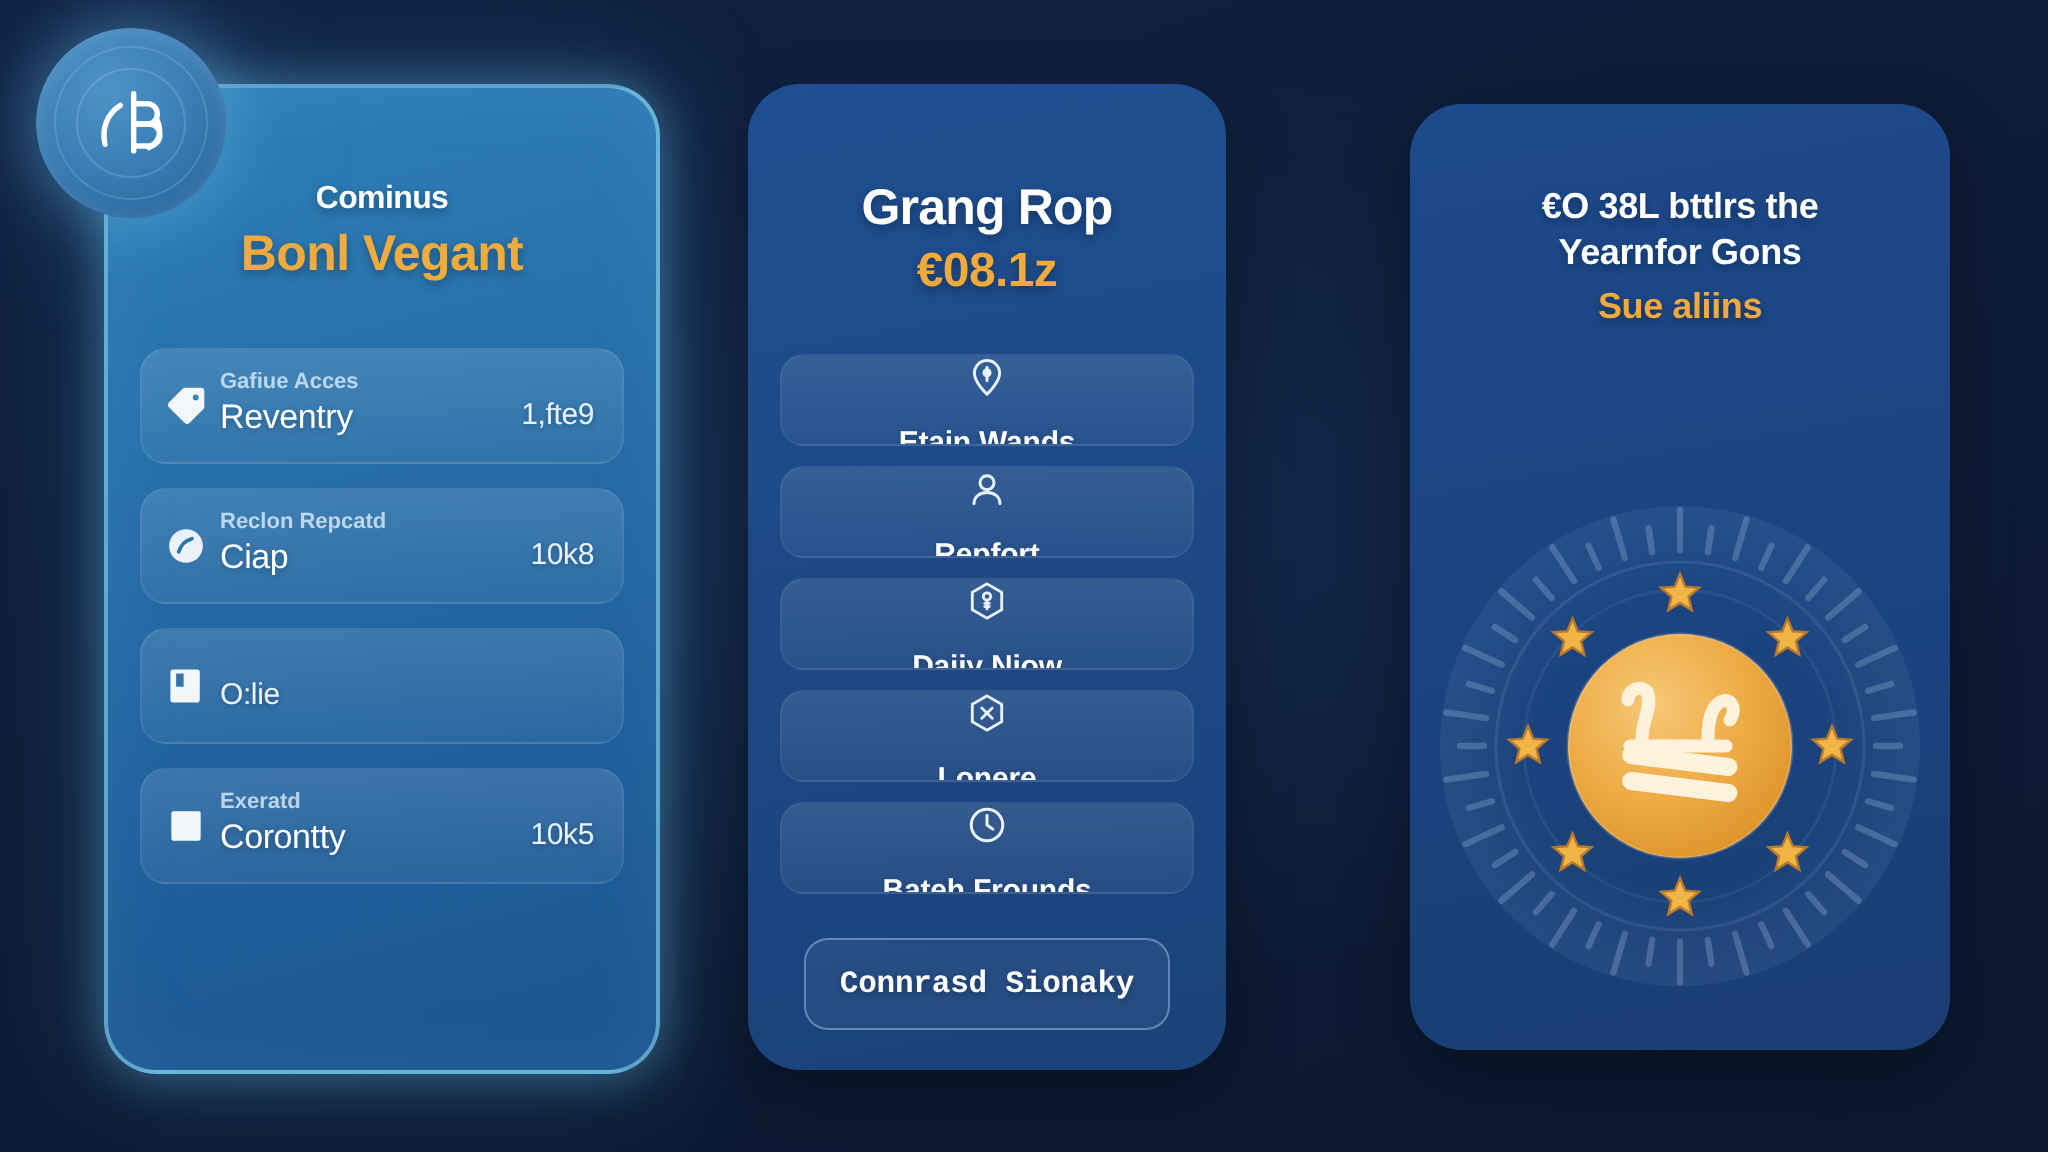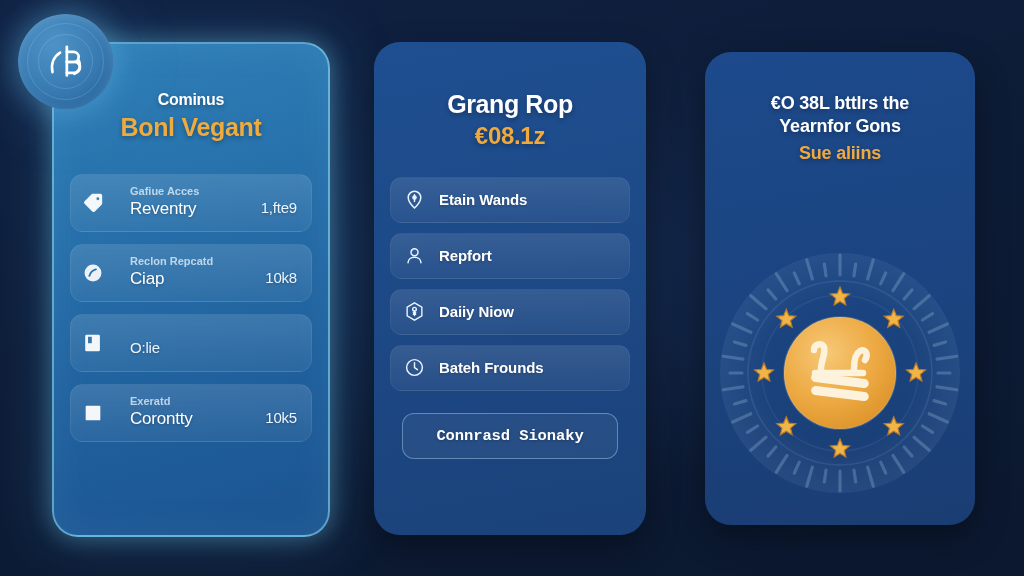--- a/index.html
+++ b/index.html
@@ -75,21 +75,21 @@
     padding: 6px 16px 0;
     display: flex;
     flex-direction: column;
     gap: 12px;
   }
 
   .stat-row {
     position: relative;
     display: flex;
     align-items: center;
-    gap: 26px;
+    gap: 6px;
     height: 58px;
     padding: 0 14px 0 11px;
     border-radius: 13px;
     background: linear-gradient(180deg, rgba(255,255,255,0.13) 0%, rgba(255,255,255,0.055) 100%);
     border: 1px solid rgba(255,255,255,0.07);
   }
 
   .stat-icon {
     flex: 0 0 auto;
     width: 22px;
@@ -167,21 +167,21 @@
     border: 1px solid rgba(200, 235, 255, 0.18);
   }
   #logo-badge .ring.r1 { inset: 9px; }
   #logo-badge .ring.r2 { inset: 20px; }
   #logo-badge svg { width: 54px; height: 54px; position: relative; z-index: 2; }
 
   
   #card-menu {
     left: 374px;
     top: 42px;
-    width: 272px;
+    width: 239px;
     height: 493px;
     background: linear-gradient(170deg, #1f4f91 0%, #1d4a88 40%, #1b427a 100%);
     box-shadow: 0 14px 34px rgba(0,0,0,0.33);
   }
 
   #card-menu .card-head {
     padding: 48px 18px 22px;
     text-align: center;
   }
 
@@ -209,24 +209,25 @@
     display: flex;
     flex-direction: column;
     gap: 10px;
   }
 
   .menu-row {
     display: flex;
     align-items: center;
     gap: 14px;
     height: 46px;
-    padding: 0 13px;
+    padding: 0 30px;
     border-radius: 12px;
     background: linear-gradient(180deg, rgba(255,255,255,0.115) 0%, rgba(255,255,255,0.05) 100%);
     border: 1px solid rgba(255,255,255,0.05);
+    flex-direction: column;
   }
 
   .menu-icon {
     flex: 0 0 auto;
     width: 21px;
     height: 21px;
     color: #e9f3ff;
     display: flex;
     align-items: center;
     justify-content: center;
@@ -425,20 +426,29 @@
         <span class="menu-icon">
           <svg viewBox="0 0 24 24" fill="none" stroke="currentColor" stroke-width="1.6" aria-hidden="true">
             <path d="M12 2.2 20.4 7v10L12 21.8 3.6 17V7L12 2.2Z"></path>
             <circle cx="12" cy="9.4" r="2.1"></circle>
             <path d="M12 11.5v5.1M10.7 13.4h2.6M10.7 15.2h2.6" stroke-linecap="round"></path>
           </svg>
         </span>
         <span class="menu-label">Daiiy Niow</span>
       </div>
 
+      <div class="menu-row">
+        <span class="menu-icon">
+          <svg viewBox="0 0 24 24" fill="none" stroke="currentColor" stroke-width="1.6" aria-hidden="true">
+            <path d="M12 2.2 20.4 7v10L12 21.8 3.6 17V7L12 2.2Z"></path>
+            <path d="M9 9.2l6 5.8M15 9.2l-6 5.8" stroke-linecap="round"></path>
+          </svg>
+        </span>
+        <span class="menu-label">Lonere</span>
+      </div>
 
       <div class="menu-row">
         <span class="menu-icon">
           <svg viewBox="0 0 24 24" fill="none" stroke="currentColor" stroke-width="1.7" aria-hidden="true">
             <circle cx="12" cy="12" r="9"></circle>
             <path d="M12 6.6V12l3.4 2.4" stroke-linecap="round"></path>
           </svg>
         </span>
         <span class="menu-label">Bateh Frounds</span>
       </div>

